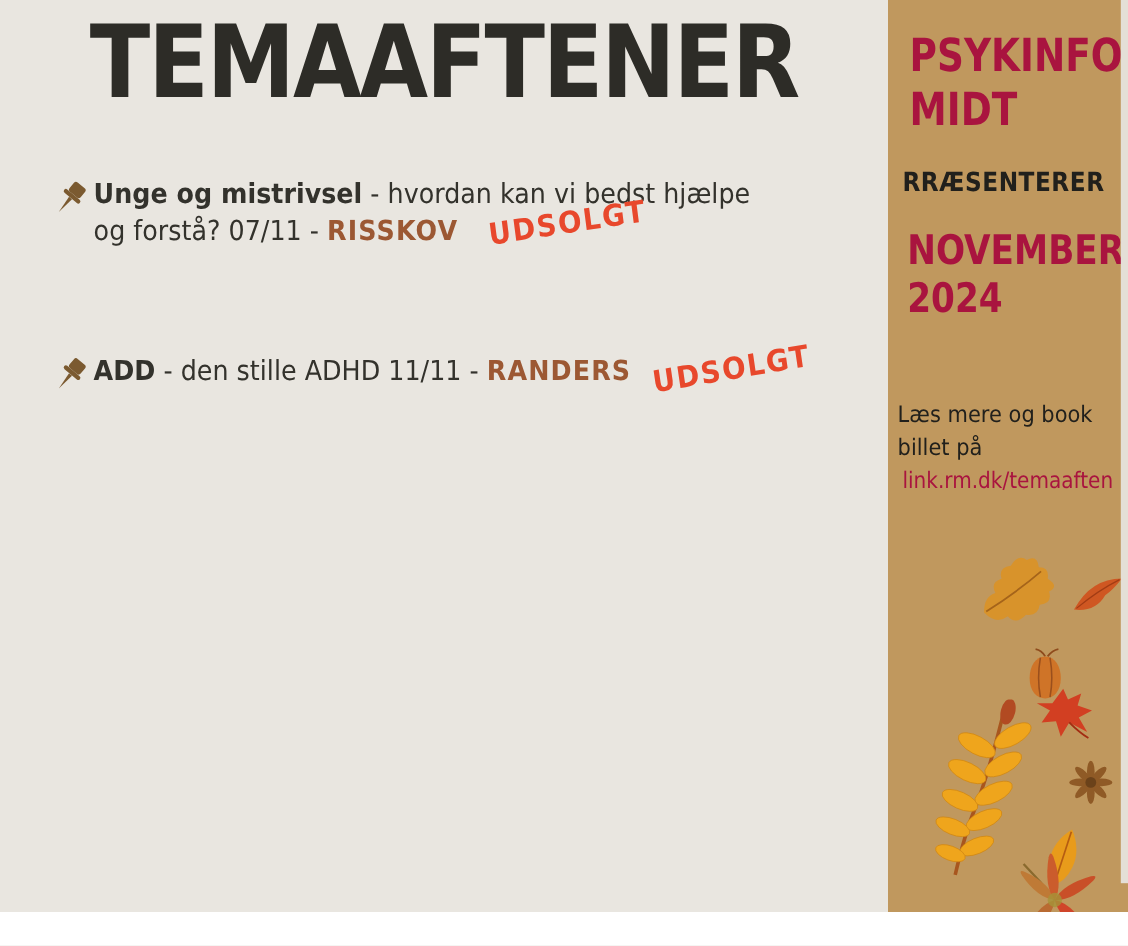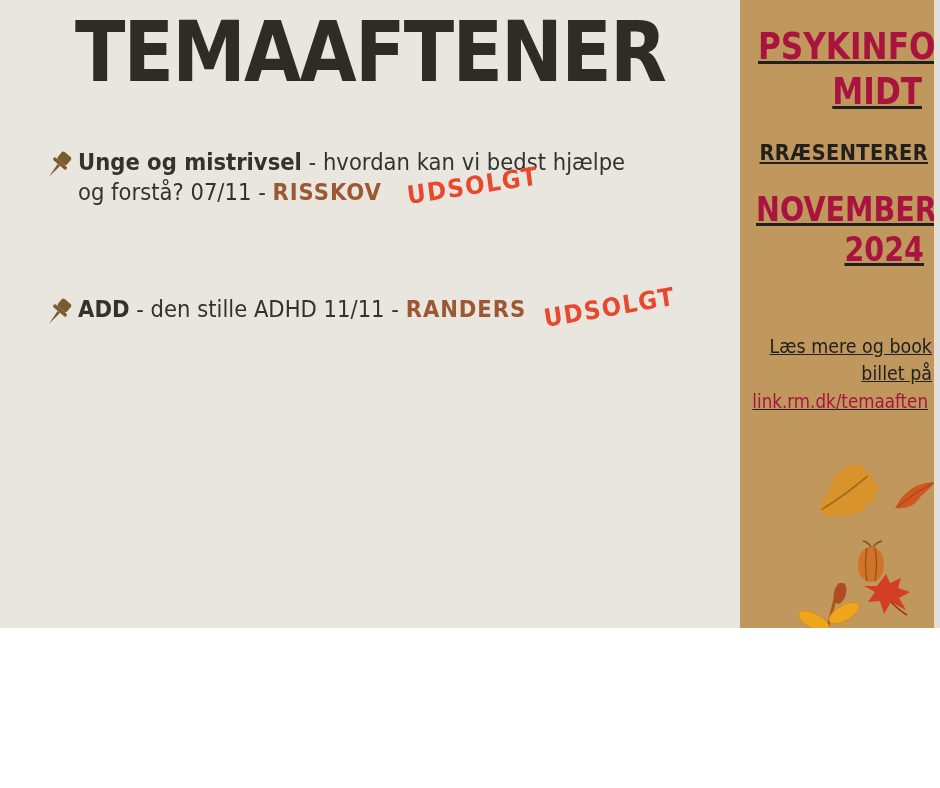--- a/index.html
+++ b/index.html
@@ -1,17 +1,17 @@
 <!DOCTYPE html>
 <html><head>
 <meta charset="utf-8">
 <style>
   html,body{margin:0;padding:0;background:#ffffff;}
   .poster{
-    position:relative;width:940px;height:628px;overflow:hidden;
+    position:relative;width:940px;height:760px;overflow:hidden;
     font-family:"DejaVu Sans","Liberation Sans",sans-serif;
     background:#4d7c0f;
   }
   
   .left{position:absolute;left:0;top:0;width:740px;height:788px;background:#e9e6e0;}
   .title{
     position:absolute;top:10px;left:0;width:740px;text-align:center;
     font-size:84px;font-weight:bold;color:#2d2c27;letter-spacing:-2px;line-height:1.0;
     transform:scaleX(0.88);transform-origin:50% 0;white-space:nowrap;
   }
@@ -23,21 +23,21 @@
   .loc{font-weight:bold;color:#9c5833;letter-spacing:1px;}
   .udsolgt{
     display:inline-block;font-weight:bold;font-size:25px;color:#e8482c;letter-spacing:1.5px;
     transform:translateY(4px) rotate(-8deg);transform-origin:0 100%;
   }
   .udsolgt.low{transform:translateY(10px) rotate(-9deg);margin-left:22px;}
   .udsolgt.side{margin-left:30px;}
   
   .right{
     position:absolute;left:740px;top:0;width:200px;height:788px;background:#c0985e;
-    text-align:right;color:#21201c;text-decoration:underline;
+    text-align:left;color:#21201c;
   }
   .brand{margin-top:24px;font-size:38px;line-height:45px;font-weight:bold;color:#a9143f;
          transform:scaleX(0.82);transform-origin:50% 50%;}
   .presents{margin-top:26px;font-size:22px;font-weight:600;letter-spacing:.5px;
             transform:scaleX(0.88);transform-origin:50% 50%;}
   .month{margin-top:24px;font-size:34px;line-height:40px;font-weight:bold;color:#a9143f;
          transform:scaleX(0.84);transform-origin:50% 50%;}
   .cta{margin-top:64px;font-size:19px;line-height:27px;transform:scaleX(0.92);transform-origin:50% 50%;}
   .linkline{margin-top:3px;font-size:19px;color:#a9143f;transform:scaleX(0.88);transform-origin:50% 50%;}
   .edge-strip{position:absolute;left:194px;top:0;width:6px;height:736px;background:#e4dfd7;}

